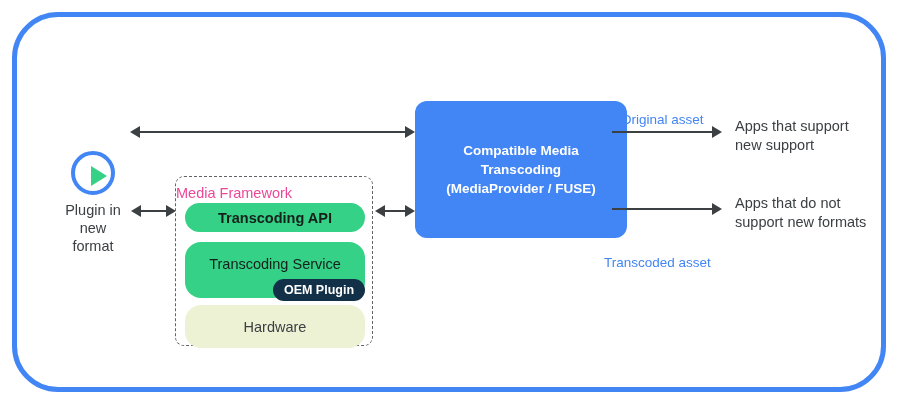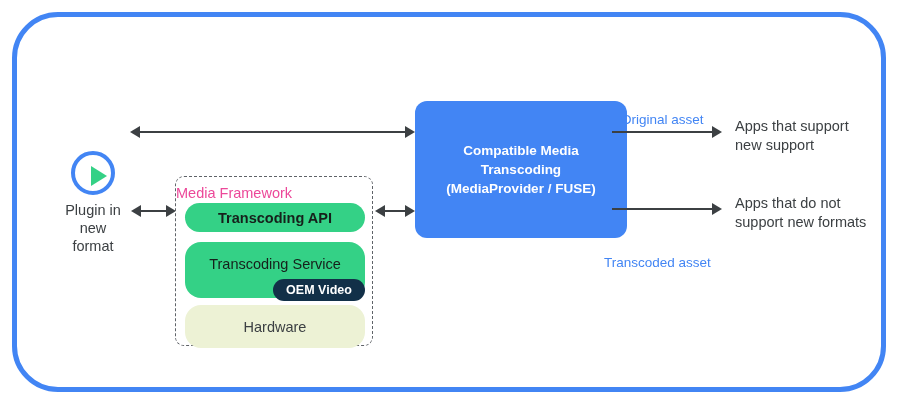--- a/index.html
+++ b/index.html
@@ -225,21 +225,21 @@
 
     <div class="mf-box" id="transcoding-api">
       <span>Transcoding API</span>
     </div>
 
     <div class="mf-box" id="transcoding-service">
       <span id="transcoding-service-label">Transcoding Service</span>
     </div>
 
     <div id="oem-plugin">
-      <span>OEM Video</span>
+      <span>OEM Plugin</span>
     </div>
 
     <div class="mf-box" id="hardware">
       <span>Hardware</span>
     </div>
   </div>
 
   <div class="arrowhead-left" style="left:375px; top:205px;"></div>
   <div class="arrow-line" style="left:384px; top:210px; width:22px;"></div>
   <div class="arrowhead-right" style="left:405px; top:205px;"></div>

